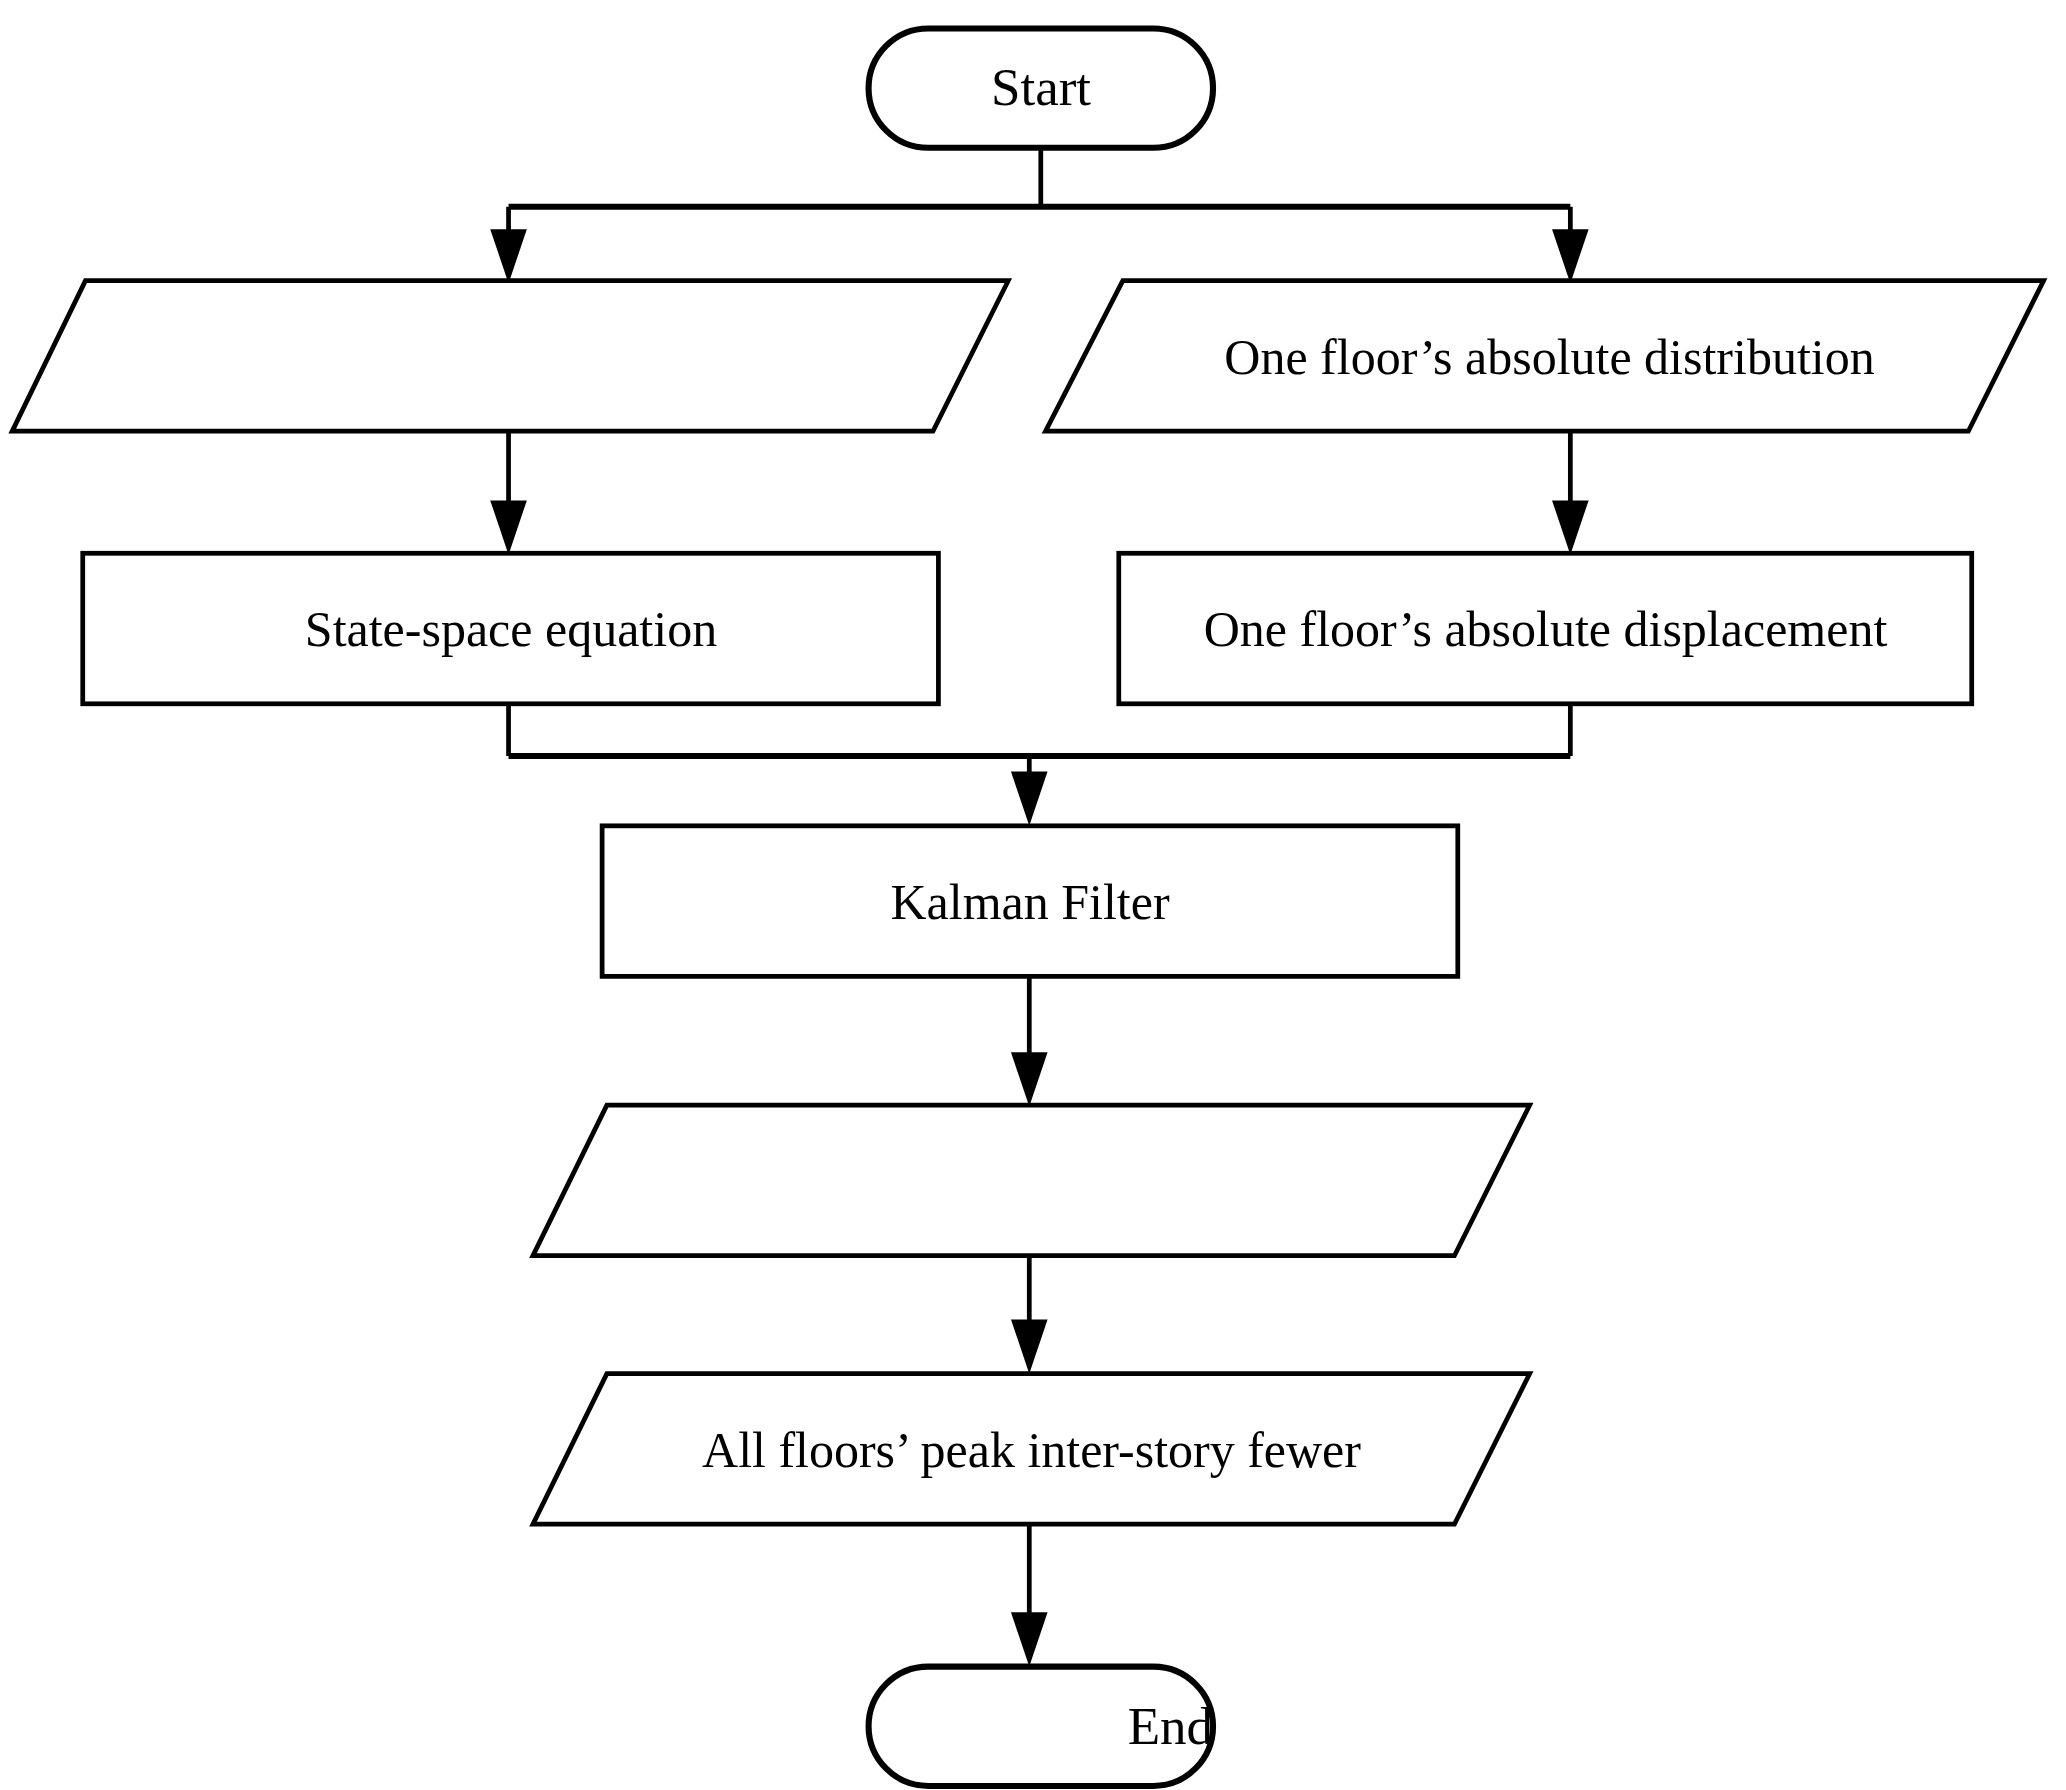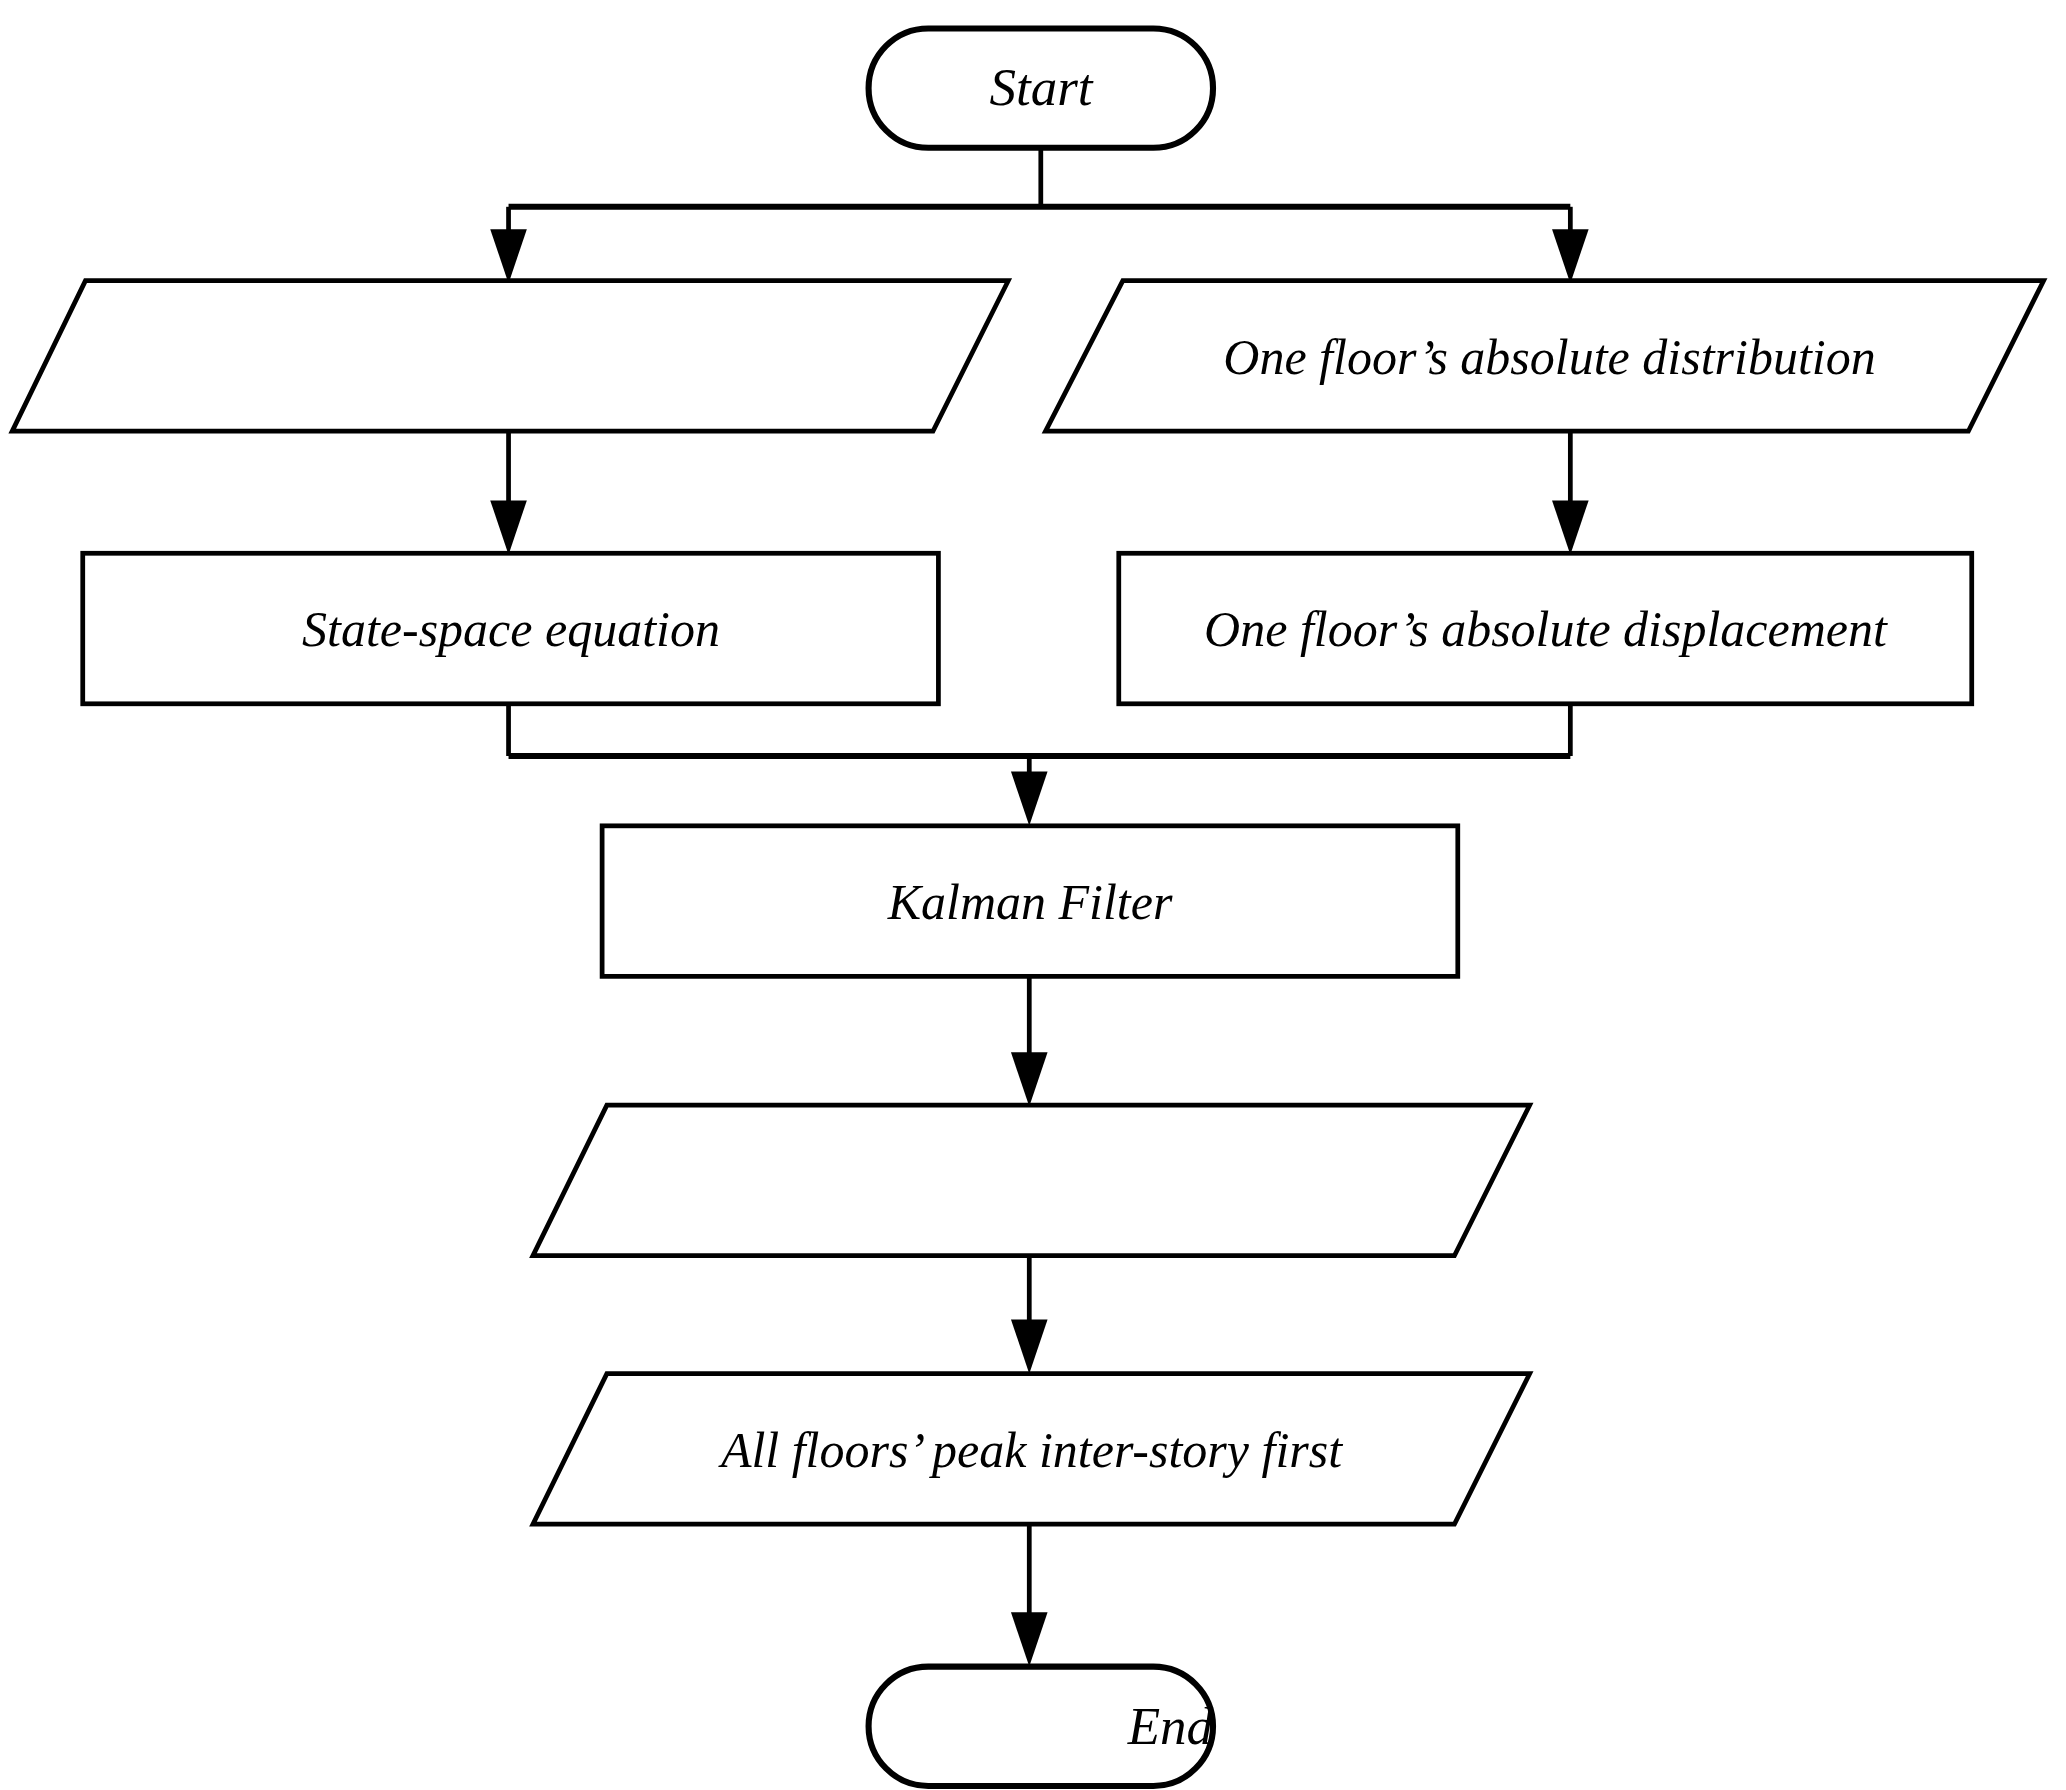--- a/index.html
+++ b/index.html
@@ -57,21 +57,20 @@
     flex-direction: column;
     align-items: center;
     justify-content: center;
     text-align: center;
     color: #000000;
     font-family: "Liberation Serif", "DejaVu Serif", serif;
     font-weight: 400;
     line-height: 1.28;
     white-space: nowrap;
     pointer-events: none;
-    font-style: italic;
   }
   .t-line { display: block; }
   .fs-term { font-size: 53px; }
   .fs-body { font-size: 50px; }
 </style>
 </head>
 <body>
 
 <div id="canvas">
 
@@ -147,21 +146,21 @@
   <div class="node-text fs-body" style="left:1119px; top:553px; width:853px; height:151px;">
     <span class="t-line">One floor’s absolute displacement</span>
   </div>
 
   <div class="node-text fs-body" style="left:602px; top:826px; width:856px; height:151px;">
     <span class="t-line">Kalman Filter</span>
   </div>
 
 
   <div class="node-text fs-body" style="left:563px; top:1374px; width:937px; height:151px;">
-    <span class="t-line">All floors’ peak inter-story first</span>
+    <span class="t-line">All floors’ peak inter-story fewer</span>
   </div>
 
   <div class="node-text fs-term" style="left:869px; top:1667px; width:344px; height:119px;align-items:flex-end;">
     <span class="t-line">End</span>
   </div>
 
 </div>
 
 
 </body></html>

